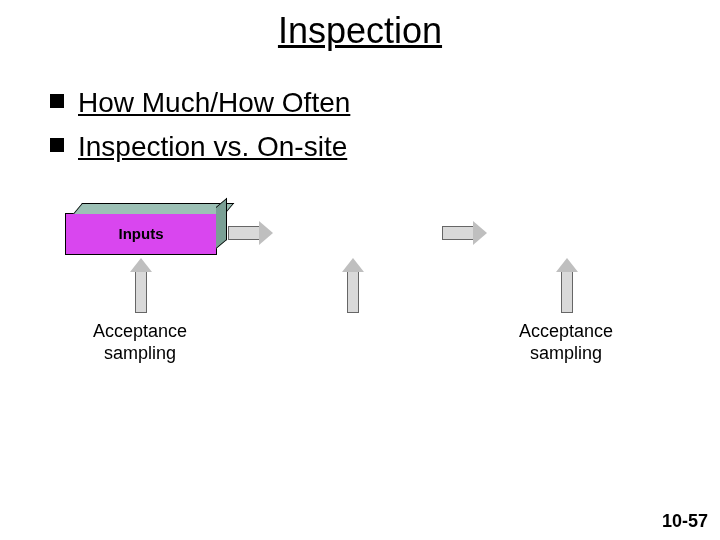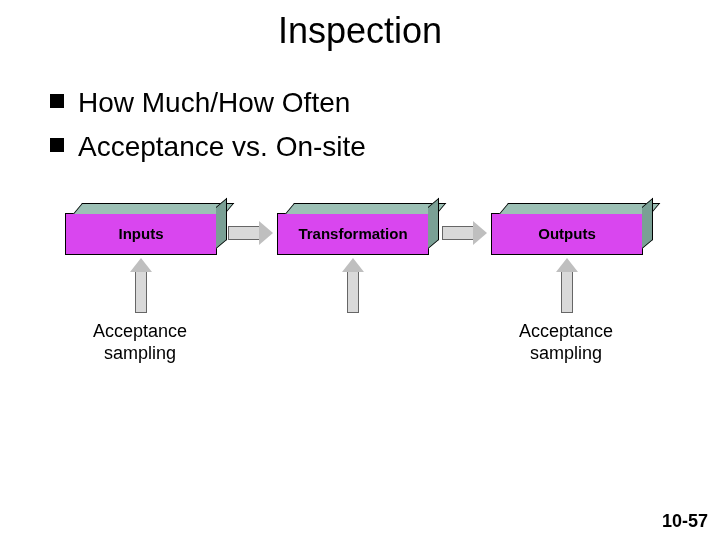--- a/index.html
+++ b/index.html
@@ -12,30 +12,32 @@
     color: #000;
     position: relative;
     overflow: hidden;
   }
   .title {
     text-align: center;
     font-size: 36px;
     font-weight: normal;
     margin-top: 10px;
     margin-bottom: 30px;
+    text-decoration: underline;
   }
   .bullets {
     margin-left: 50px;
     font-size: 28px;
     line-height: 1.5;
   }
   .bullet {
     position: relative;
     padding-left: 28px;
     margin-bottom: 2px;
+    text-decoration: underline;
   }
   .bullet::before {
     content: "";
     position: absolute;
     left: 0;
     top: 12px;
     width: 14px;
     height: 14px;
     background: #000;
   }
@@ -135,28 +137,26 @@
     font-weight: bold;
   }
 </style>
 </head>
 <body>
 
 <div class="title">Inspection</div>
 
 <div class="bullets">
   <div class="bullet">How Much/How Often</div>
-  <div class="bullet">Acceptance vs. On-site</div>
+  <div class="bullet">Inspection vs. On-site</div>
 </div>
 
 <div class="diagram">
 
   <div class="box3d" style="left:20px; top:20px;">Inputs</div>
-  <div class="box3d" style="left:232px; top:20px;">Transformation</div>
-  <div class="box3d" style="left:446px; top:20px;">Outputs</div>
 
   <div class="harrow" style="left:183px; top:33px; width:30px;"></div>
   <div class="harrow" style="left:397px; top:33px; width:30px;"></div>
 
   <div class="varrow" style="left:90px; top:78px; height:40px;"></div>
   <div class="varrow" style="left:302px; top:78px; height:40px;"></div>
   <div class="varrow" style="left:516px; top:78px; height:40px;"></div>
 
   <div class="labelbelow" style="left:15px; top:128px;">
     <span>Acceptance</span><br>

